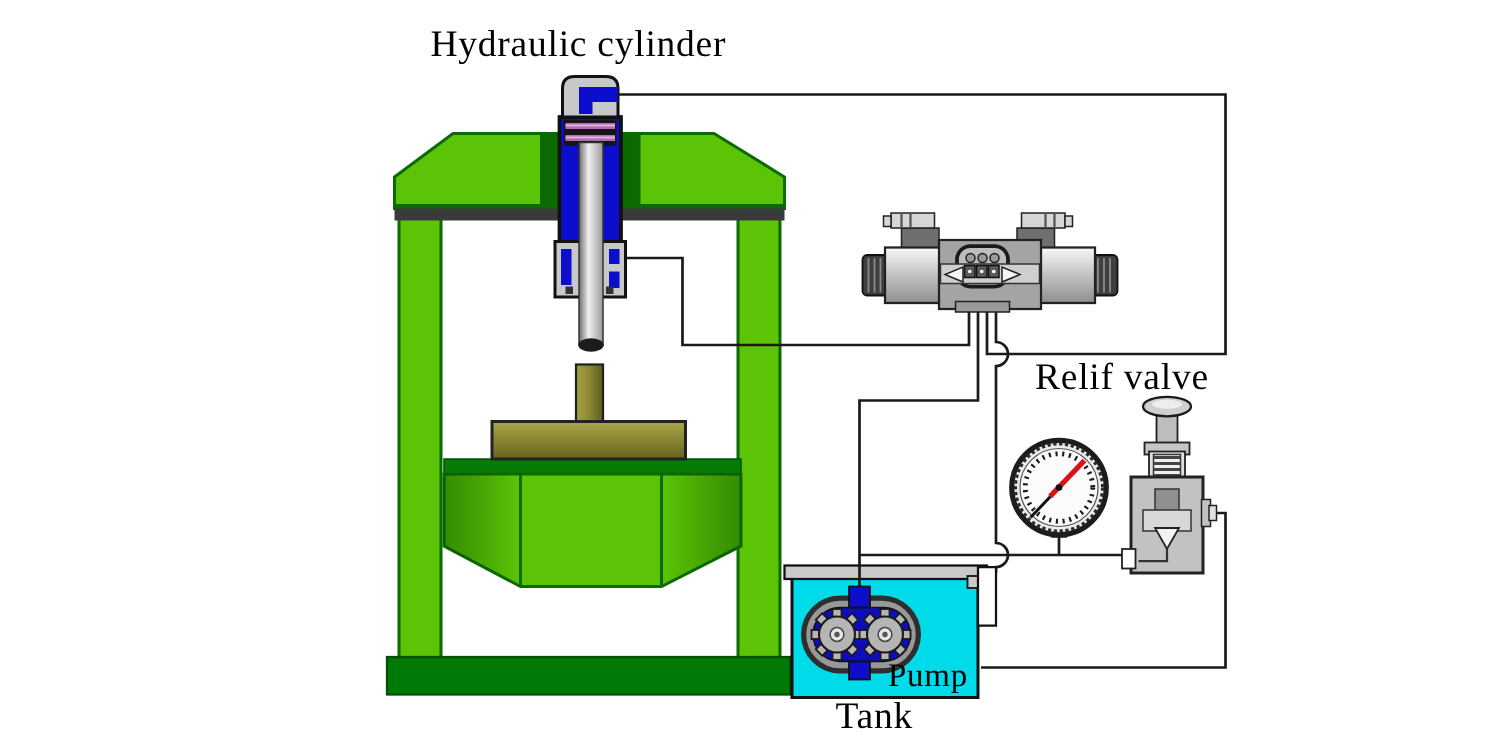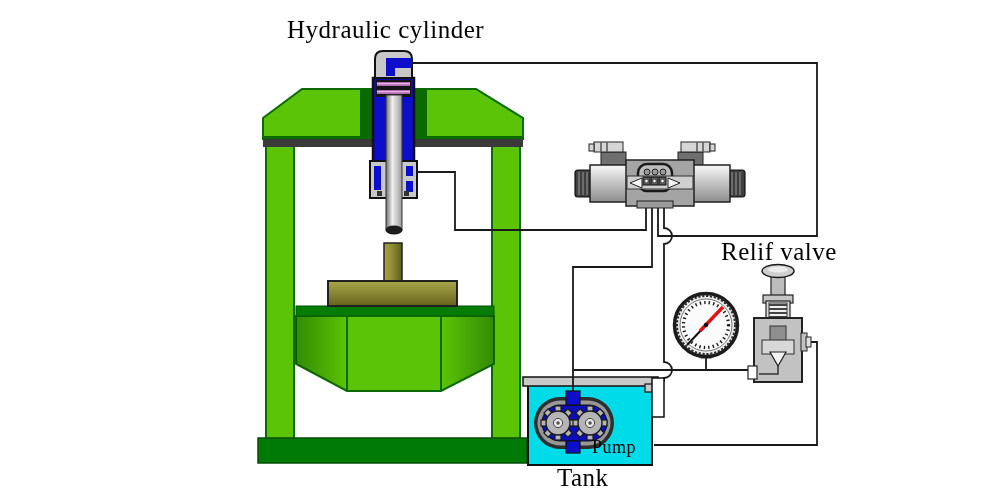--- a/index.html
+++ b/index.html
@@ -1,21 +1,21 @@
 <!DOCTYPE html>
 <html><head>
 <meta charset="utf-8">
 <style>
   html,body{margin:0;padding:0;background:#fff;}
   #stage{position:relative;width:1000px;height:500px;background:#ffffff;overflow:hidden;
          font-family:"Liberation Serif","DejaVu Serif",serif;}
   #stage svg{position:absolute;left:0;top:0;}
   .lbl{position:absolute;color:#000;white-space:nowrap;letter-spacing:0.5px;}
   .lbl-main{font-size:25px;}
-  .lbl-pump{font-size:18px;text-align:center;}
+  .lbl-pump{font-size:22px;text-align:center;}
   .lbl-tank{font-size:25px;}
 </style>
 </head>
 <body>
 
 <div id="stage">
 
 <svg width="1000" height="500" viewBox="0 0 1000 500">
   <defs>
     <linearGradient id="tube" x1="0" y1="0" x2="0" y2="1">
@@ -199,17 +199,17 @@
     <rect x="762" y="340" width="32" height="14" fill="#d8d8d8" stroke="#333" stroke-width="1"></rect>
     <path d="M770,352 H786 L778,366 Z" fill="#f2f2f2" stroke="#222" stroke-width="1.2"></path>
     <path d="M778,366 V374 H759" fill="none" stroke="#333" stroke-width="1.5"></path>
     <rect x="748" y="366" width="9" height="13" fill="#ffffff" stroke="#222" stroke-width="1.2"></rect>
     <rect x="801" y="333" width="6" height="18" fill="#c2c2c2" stroke="#222" stroke-width="1"></rect>
     <rect x="806" y="337" width="5" height="10" fill="#e0e0e0" stroke="#222" stroke-width="1"></rect>
   </g>
 </svg>
 
 <div class="lbl lbl-main" style="left:287px;top:16px;">Hydraulic cylinder</div>
-<div class="lbl lbl-main" style="left:721px;top:238px;">Relif valve</div>
+<div class="lbl lbl-main" style="left:690px;top:238px;">Relif valve</div>
 <div class="lbl lbl-pump" style="left:592px;top:437px;">Pump</div>
 <div class="lbl lbl-tank" style="left:557px;top:464px;">Tank</div>
 
 </div>
 
 </body></html>

